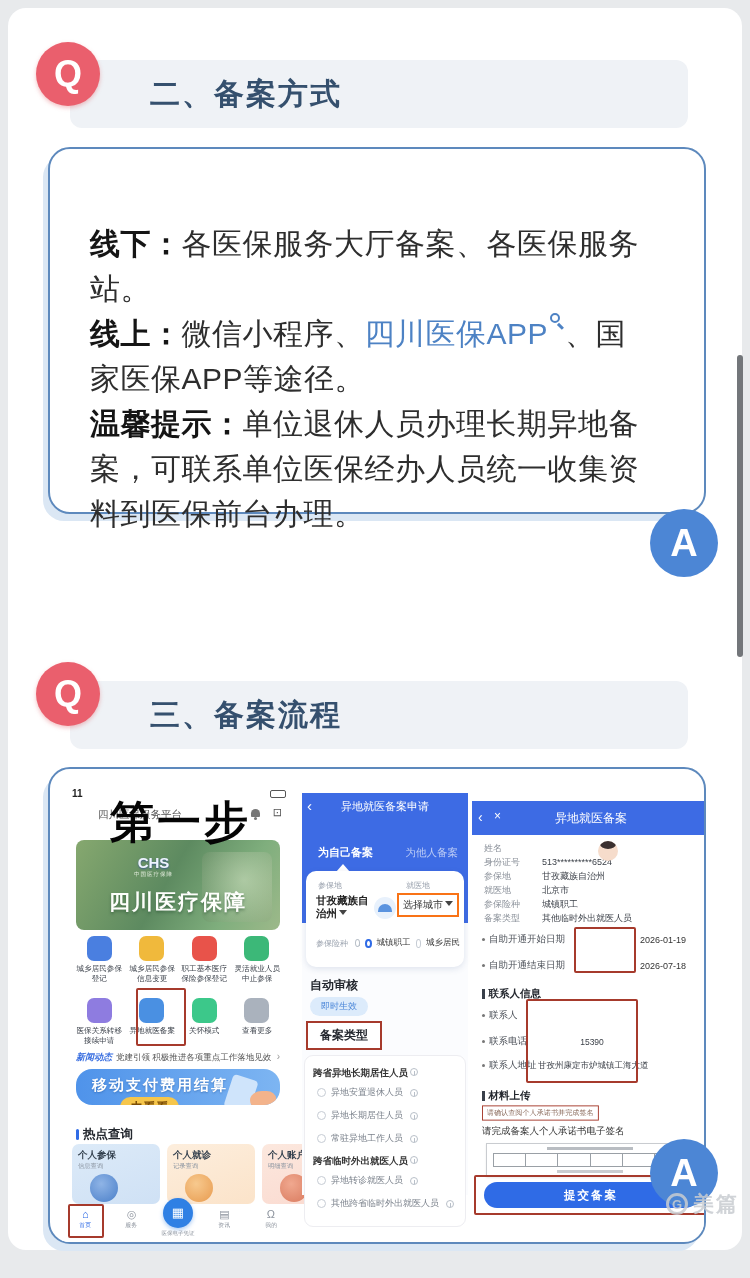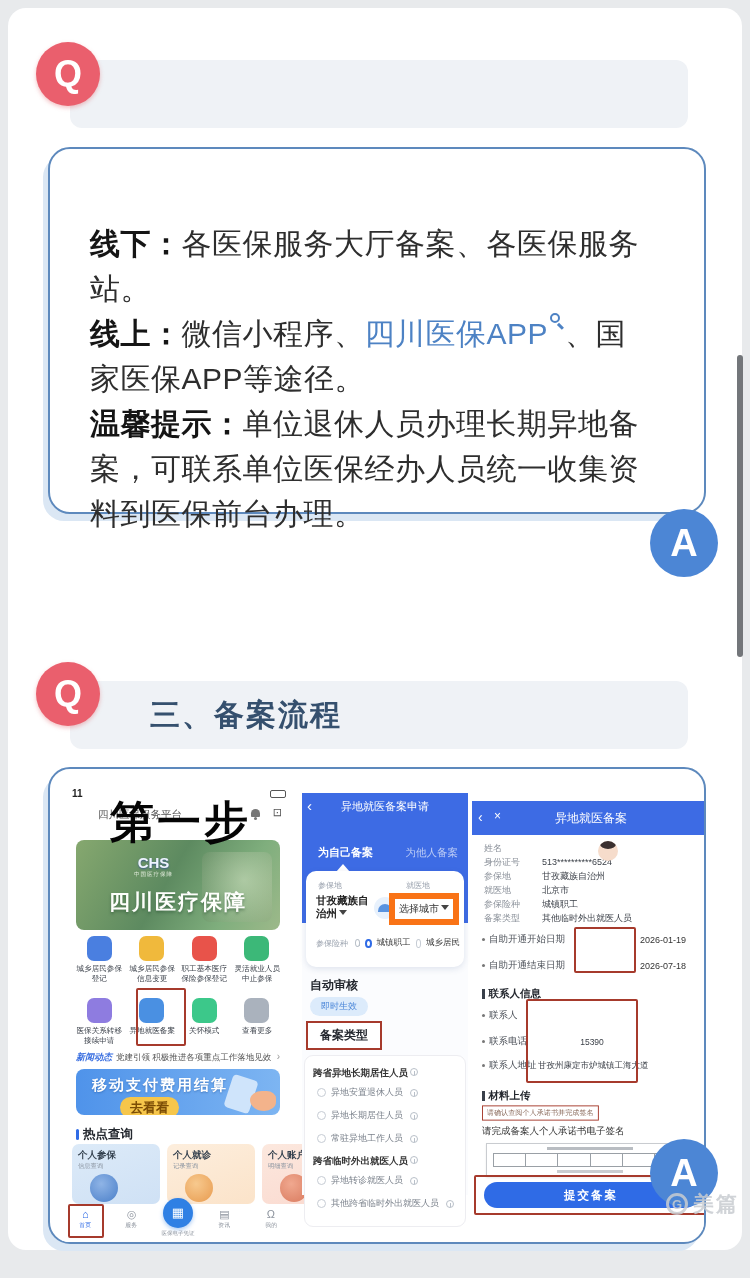--- a/index.html
+++ b/index.html
@@ -66,21 +66,21 @@
     color:#fdfefb;letter-spacing:2px;text-shadow:0 2px 3px rgba(40,80,50,.55);z-index:2}
   .p1-grid{position:absolute;left:11px;top:148px;width:210px;display:flex;flex-wrap:wrap}
   .gcell{width:52.5px;height:58px;text-align:center;margin-bottom:4px}
   .gicon{display:block;width:25px;height:25px;border-radius:7px;margin:0 auto 3px auto}
   .glabel{display:block;font-size:8px;line-height:9.5px;color:#3d434c;transform:scale(.95)}
   .rb-grid{left:74px;top:200px;width:50px;height:58px}
   .p1-news{position:absolute;left:14px;top:263px;width:204px;height:14px;white-space:nowrap;overflow:hidden}
   .news-tag{font-size:9px;font-weight:900;font-style:italic;color:#3a6fe0;margin-right:4px}
   .news-text{font-size:8.5px;color:#555}
   .news-arrow{position:absolute;right:0;top:0;color:#999;font-size:10px}
-  .p1-pay{position:absolute;left:14px;top:281px;width:204px;height:46px;border-radius:8px;
+  .p1-pay{position:absolute;left:14px;top:281px;width:204px;height:36px;border-radius:16px;
     background:linear-gradient(90deg,#4f93ea,#7db5f2);overflow:hidden}
   .pay-title{position:absolute;left:16px;top:7px;font-size:15px;font-weight:900;color:#fff;letter-spacing:2px;
     text-shadow:0 1px 2px rgba(30,80,150,.5)}
   .pay-btn{position:absolute;left:44px;top:28px;background:#f6c64b;color:#7c4d05;font-size:13px;font-weight:bold;
     padding:1.5px 10px;border-radius:999px}
   .pay-phone{position:absolute;right:26px;top:8px;width:26px;height:34px;background:#cfe4fb;border-radius:4px;transform:rotate(18deg)}
   .pay-hand{position:absolute;right:4px;top:22px;width:26px;height:20px;background:#f3b38b;border-radius:50% 40% 50% 60%}
   .p1-hot-h{position:absolute;left:14px;top:338px;display:flex;align-items:center;gap:4px;font-size:12.5px;font-weight:bold;color:#23272e}
   .hbar{width:3px;height:11px;background:#2f6be6;border-radius:2px}
   .p1-cards{position:absolute;left:10px;top:356px;display:flex;gap:7px}
@@ -116,21 +116,21 @@
   .p2-notch{position:absolute;left:34px;top:71px;width:0;height:0;border-left:7px solid transparent;
     border-right:7px solid transparent;border-bottom:8px solid #fff}
   .p2-lab{position:absolute;font-size:8px;color:#9aa2ae}
   .p2-lab1{left:12px;top:9px}.p2-lab2{right:34px;top:9px}
   .p2-val1{position:absolute;left:10px;top:23px;width:56px;font-size:10.5px;font-weight:bold;color:#222;line-height:13px}
   .caret{display:inline-block;width:0;height:0;border-left:4px solid transparent;border-right:4px solid transparent;
     border-top:5px solid #444;vertical-align:2px;margin-left:2px}
   .p2-geo{position:absolute;left:68px;top:26px;width:22px;height:22px;border-radius:50%;background:#e8f1fc}
   .p2-geo::after{content:"";position:absolute;left:4px;top:7px;width:14px;height:8px;border-radius:14px 14px 0 0;
     background:#5a93df}
-  .p2-city{position:absolute;right:5px;top:22px;border:6px solid #f97316;padding:3px 4px;font-size:10px;color:#333;
+  .p2-city{position:absolute;right:5px;top:22px;border:2px solid #f97316;padding:3px 4px;font-size:10px;color:#333;
     white-space:nowrap;background:#fff}
   .p2-insrow{position:absolute;left:10px;top:66px;right:4px;display:flex;align-items:center;gap:5px;white-space:nowrap}
   .p2-insrow .p2-lab3{font-size:8px;color:#9aa2ae}
   .radio-on{display:inline-block;width:9px;height:9px;border-radius:50%;border:2.5px solid #2f6be6;background:#fff}
   .radio-off{display:inline-block;width:9px;height:9px;border-radius:50%;border:1px solid #c6ccd4;background:#fff}
   .p2-rlabel{font-size:8.5px;color:#333}
   .info-i{display:inline-block;width:8px;height:8px;border:1px solid #b9c0c9;border-radius:50%;position:relative;
     vertical-align:0;margin-left:2px}
   .info-i::after{content:"";position:absolute;left:3px;top:2px;width:1px;height:4px;background:#b9c0c9}
   .p2-auto{position:absolute;left:8px;top:184px;font-size:12px;font-weight:bold;color:#23272e}
@@ -190,20 +190,21 @@
 </head>
 <body>
 
 <div class="stage">
   <div class="white-bg"></div>
 
   <div class="q-badge q1">
       <span>Q</span>
     </div>
   <div class="head-bar hb1"></div>
+  <div class="head-text ht1">二、备案方式</div>
 
   <div class="card card1">
     <div class="card1-text">
       <p><b>线下：</b><span>各医保服务大厅备案、各医保服务站。</span></p>
       <p><b>线上：</b><span>微信小程序、</span><span class="link"><span>四川医保APP</span><span class="mag"><i class="mag-c"></i><i class="mag-h"></i></span></span><span>、国家医保APP等途径。</span></p>
       <p><b>温馨提示：</b><span>单位退休人员办理长期异地备案，可联系单位医保经办人员统一收集资料到医保前台办理。</span></p>
     </div>
   </div>
   <div class="a-badge a1">
       <span>A</span>

